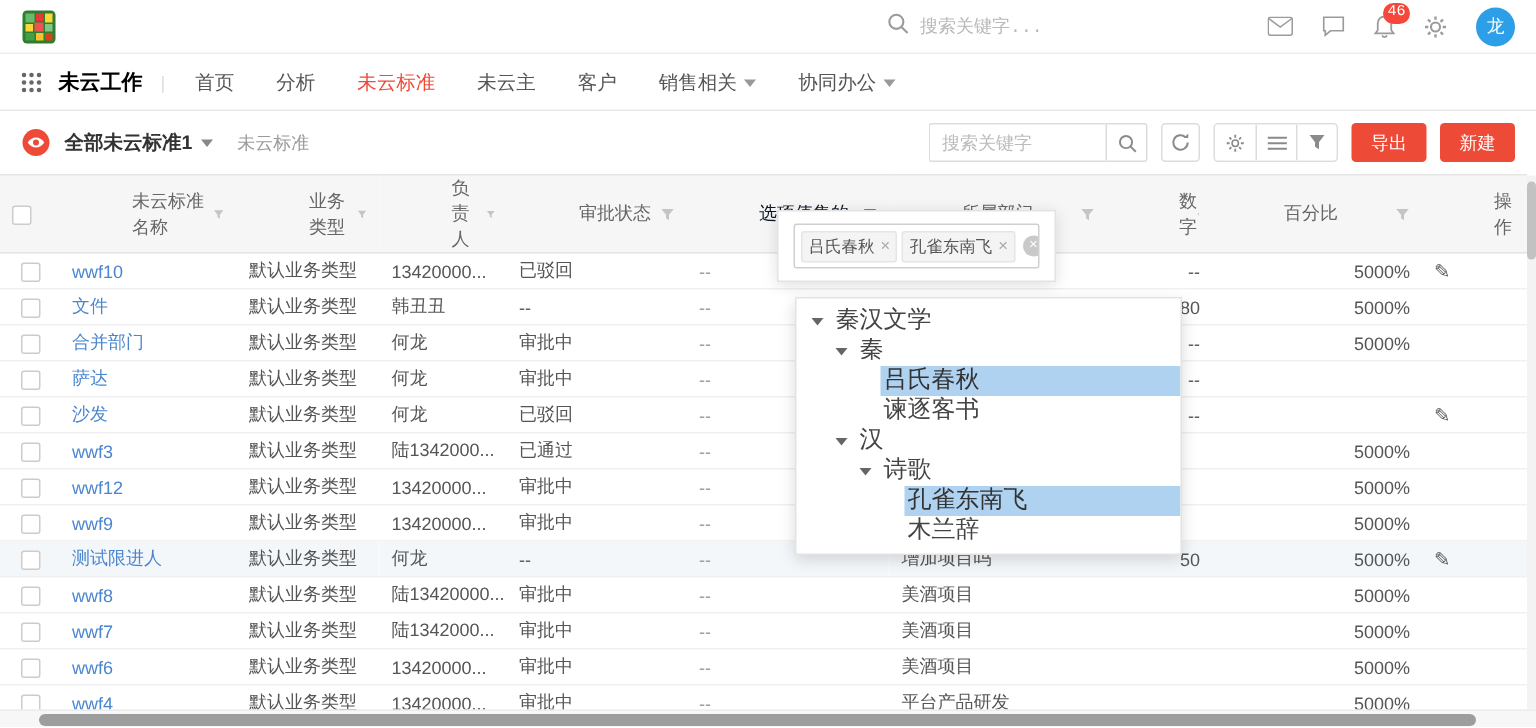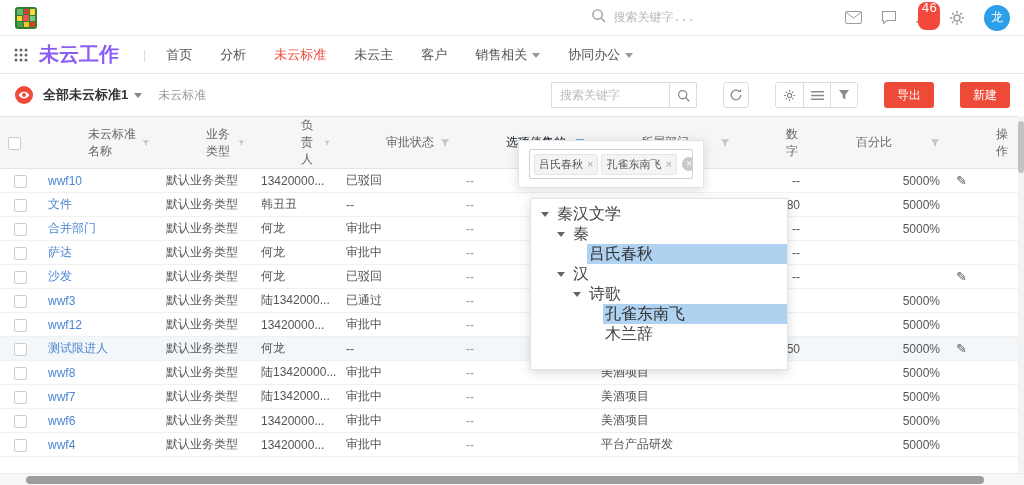--- a/index.html
+++ b/index.html
@@ -12,45 +12,45 @@
 
   
   .topbar { height:36px; display:flex; align-items:center; padding:16px 14px; border-bottom:1px solid #ededed;font-family:Liberation Mono, monospace; }
   .logo { width:24px; height:24px; cursor:pointer; }
   .topbar-right { margin-left:auto; display:flex; align-items:center; }
   .top-search { display:flex; align-items:center; gap:7px; color:#b9b9b9; margin-right:150px; cursor:pointer; }
   .top-search-text { font-size:12px; }
   .top-icons { display:flex; align-items:center; gap:19px; }
   .icon-plain { position:relative; display:flex; align-items:center; cursor:pointer; }
   .badge {
-    position:absolute; top:-8px; right:-10px; min-width:17px; height:28px; padding:0 3px;
-    background:#f5483d; color:#fff; border-radius:8px; font-size:13px; line-height:14px; text-align:left;
+    position:absolute; top:-8px; right:-10px; min-width:17px; height:14px; padding:0 3px;
+    background:#f5483d; color:#fff; border-radius:8px; font-size:10px; line-height:14px; text-align:left;
   }
   .avatar {
     width:26px; height:26px; border-radius:50%; background:#2d9fe8; color:#fff;
     display:flex; align-items:center; justify-content:center; font-size:12px; cursor:pointer;
   }
 
   
   .navbar { height:38px; display:flex; align-items:center; padding:0 14px; border-bottom:1px solid #e9e9e9; }
   .grid-icon { margin-right:11px; cursor:pointer; display:flex; }
-  .workspace { font-size:20px; font-weight:bold; color:#8b5cf6; margin-right:24px; cursor:pointer; }
+  .workspace { font-size:14px; font-weight:bold; color:#000000; margin-right:12px; cursor:pointer; }
   .nav-divider { color:#ddd; margin-right:20px; }
   #nav-items { display:flex; align-items:center; }
   .nav-item { margin-right:28px; color:#555; font-size:13px; cursor:pointer; display:flex; align-items:center; gap:5px; }
   .nav-item.active { color:#ee4a38; }
   .nav-caret { width:0; height:0; border:4px solid transparent; border-top:5px solid #999; margin-top:5px; }
 
   
   .toolbar { height:42px; display:flex; align-items:center; padding:0 14px;justify-content:center; }
   .view-icon { width:20px; height:20px; margin-right:9px; display:flex; }
   .view-title { font-size:13px; font-weight:bold; color:#333; cursor:pointer; }
   .title-caret { width:0; height:0; border:4px solid transparent; border-top:5px solid #888; margin:5px 0 0 6px; cursor:pointer; }
   .breadcrumb { color:#9a9a9a; margin-left:16px; font-size:12px; }
-  .toolbar-right { margin-left:auto; display:flex; align-items:center; gap:26px; }
+  .toolbar-right { margin-left:auto; display:flex; align-items:center; gap:9px; }
   .search-box { display:flex; }
   .search-input {
     width:118px; height:26px; border:1px solid #dcdcdc; border-right:none; padding:0 8px;
     font-size:12px; border-radius:2px 0 0 2px; outline:none; color:#333;
     font-family:"Liberation Sans","DejaVu Sans",sans-serif;
   }
   .search-input::placeholder { color:#bbb; }
   .search-btn { width:28px; height:26px; border:1px solid #dcdcdc; background:#fff; display:flex; align-items:center; justify-content:center; cursor:pointer; border-radius:0 2px 2px 0; }
   .tool-icon { width:26px; height:26px; border:1px solid #dcdcdc; border-radius:3px; display:flex; align-items:center; justify-content:center; cursor:pointer; background:#fff; }
   .btn-group { display:flex; border:1px solid #dcdcdc; border-radius:3px; overflow:hidden; }
@@ -461,20 +461,32 @@
           <td class="link"><span>wwf12</span></td>
           <td><span>默认业务类型</span></td>
           <td><span>13420000...</span></td>
           <td><span>审批中</span></td>
           <td class="muted"><span>--</span></td>
           <td><span></span></td>
           <td class="right"><span></span></td>
           <td class="right"><span>5000%</span></td>
           <td class="action"></td>
         </tr>
+        <tr>
+          <td class="cb-col"><span class="cb"></span></td>
+          <td class="link"><span>wwf9</span></td>
+          <td><span>默认业务类型</span></td>
+          <td><span>13420000...</span></td>
+          <td><span>审批中</span></td>
+          <td class="muted"><span>--</span></td>
+          <td><span></span></td>
+          <td class="right"><span></span></td>
+          <td class="right"><span>5000%</span></td>
+          <td class="action"></td>
+        </tr>
         <tr class="hl">
           <td class="cb-col"><span class="cb"></span></td>
           <td class="link"><span>测试限进人</span></td>
           <td><span>默认业务类型</span></td>
           <td><span>何龙</span></td>
           <td><span>--</span></td>
           <td class="muted"><span>--</span></td>
           <td><span>增加项目吗</span></td>
           <td class="right"><span>50</span></td>
           <td class="right"><span>5000%</span></td>
@@ -554,20 +566,25 @@
         </div>
         <div class="tree-row">
           <span class="indent" style="width: 24px;"></span>
           <span class="tree-caret"></span>
           <span class="tree-label">秦</span>
         </div>
         <div class="tree-row">
           <span class="indent" style="width: 40px;"></span>
           <span class="tree-caret leaf"></span>
           <span class="tree-label selected">吕氏春秋</span>
+        </div>
+        <div class="tree-row">
+          <span class="indent" style="width: 40px;"></span>
+          <span class="tree-caret leaf"></span>
+          <span class="tree-label">谏逐客书</span>
         </div>
         <div class="tree-row">
           <span class="indent" style="width: 24px;"></span>
           <span class="tree-caret"></span>
           <span class="tree-label">汉</span>
         </div>
         <div class="tree-row">
           <span class="indent" style="width: 40px;"></span>
           <span class="tree-caret"></span>
           <span class="tree-label">诗歌</span>

